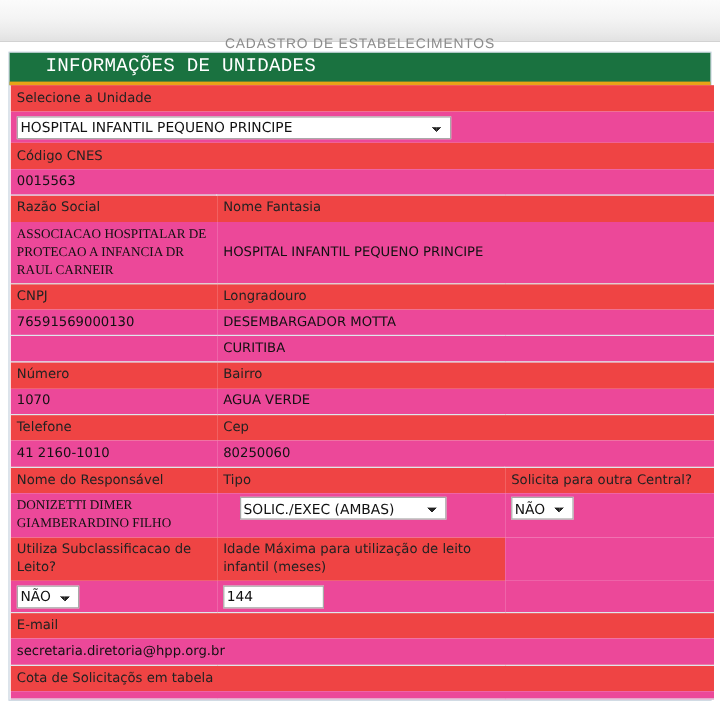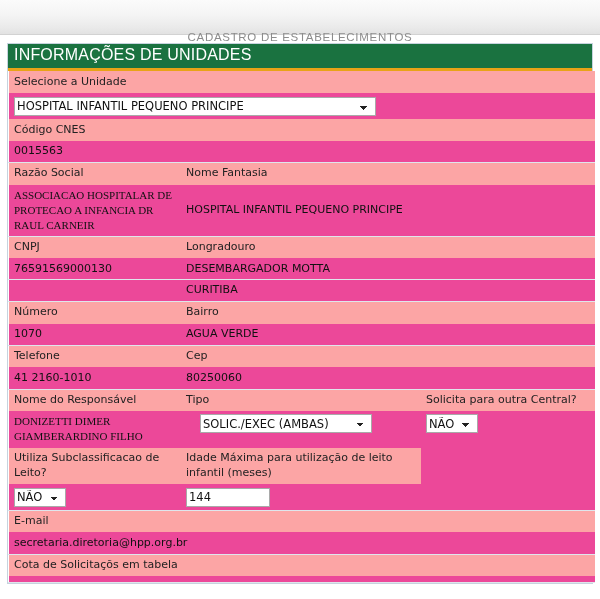--- a/index.html
+++ b/index.html
@@ -43,41 +43,42 @@
   }
   .panel-header {
     background: #1a7240;
     border-bottom: 3px solid #e8a317;
     padding: 3px 6px 4px 6px;
     box-sizing: border-box;
   }
   .panel-header .ph-text {
     color: #ffffff;
     font-size: 16px;
-    font-family: Liberation Sans, sans-serif;
+    font-family: Liberation Mono, monospace;
     letter-spacing: 0.2px;
     line-height: 1.05;
+    margin-left: 24px;
   }
 
   
   table.form {
     width: 100%;
     border-collapse: collapse;
     table-layout: fixed;
   }
   table.form td {
     vertical-align: top;
     padding: 3px 5px 3px 5px;
     font-size: 11px;
     line-height: 1.35;
     border: 1px solid transparent;
     box-sizing: border-box;
   }
   td.hdr {
-    background: #fca5a5;
+    background: #ef4444;
     border: 1px solid #cdd8e2;
     color: #222;
   }
   td.val {
     background: #ec4899;
     border: 1px solid transparent;
     color: #111;
   }
   tr.rowline > td {
     border-bottom: 1px solid #dfe6ec;

